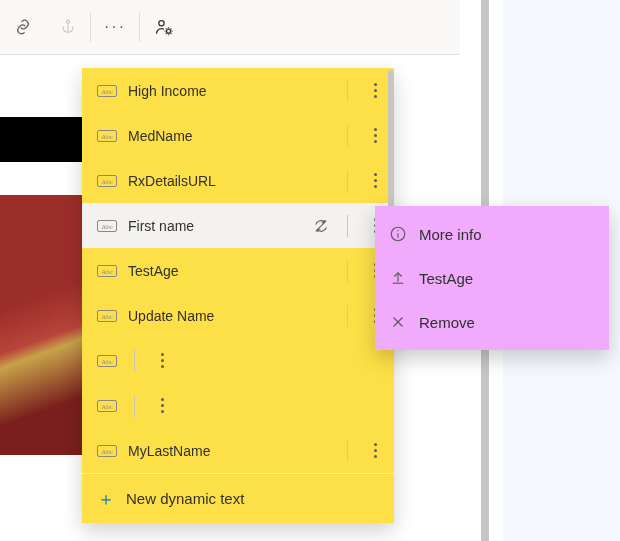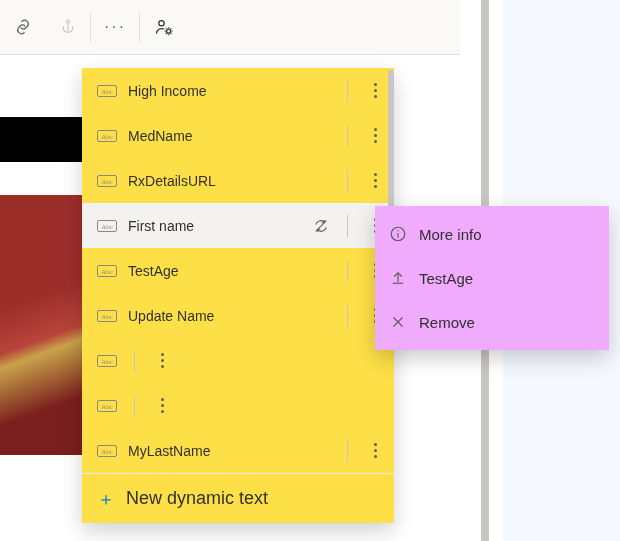--- a/index.html
+++ b/index.html
@@ -39,21 +39,21 @@
   .row .label { flex: 1; font-size: 14px; color: #323130; }
   .row .extra { width: 20px; display: flex; justify-content: center; }
   .row .vline { width: 1px; height: 22px; background: #c8c6c4; margin: 0 6px; }
   .row .dots { width: 22px; display: flex; flex-direction: column; align-items: center; gap: 3px; }
   .row .dots span { width: 3px; height: 3px; border-radius: 50%; background: #605e5c; }
 
   .scroll { position: absolute; right: 0; top: 2px; width: 6px; height: 172px; background: #c8c6c4; border-radius: 3px; }
 
   .addrow { display: flex; align-items: center; height: 50px; padding: 0 14px; gap: 10px; border-top: 1px solid #edebe9; margin-top: 0; }
   .addrow .plus { color: #0078d4; font-size: 18px; font-weight: 400; width: 20px; text-align: center; line-height: 1; }
-  .addrow .label { font-size: 18px; color: #323130; text-align: center; }
+  .addrow .label { font-size: 15px; color: #323130; text-align: center; }
 
   
   .menu { position: absolute; left: 375px; top: 206px; width: 234px; background: #f0abfc; box-shadow: 0 8px 20px rgba(0,0,0,0.20); padding: 6px 0; }
   .menu .item { display: flex; align-items: center; gap: 12px; height: 44px; padding: 0 14px; font-size: 15px; color: #323130; }
   .menu .item svg { width: 18px; height: 18px; }
 
   svg { display: block; }
 </style>
 </head>
 <body>

